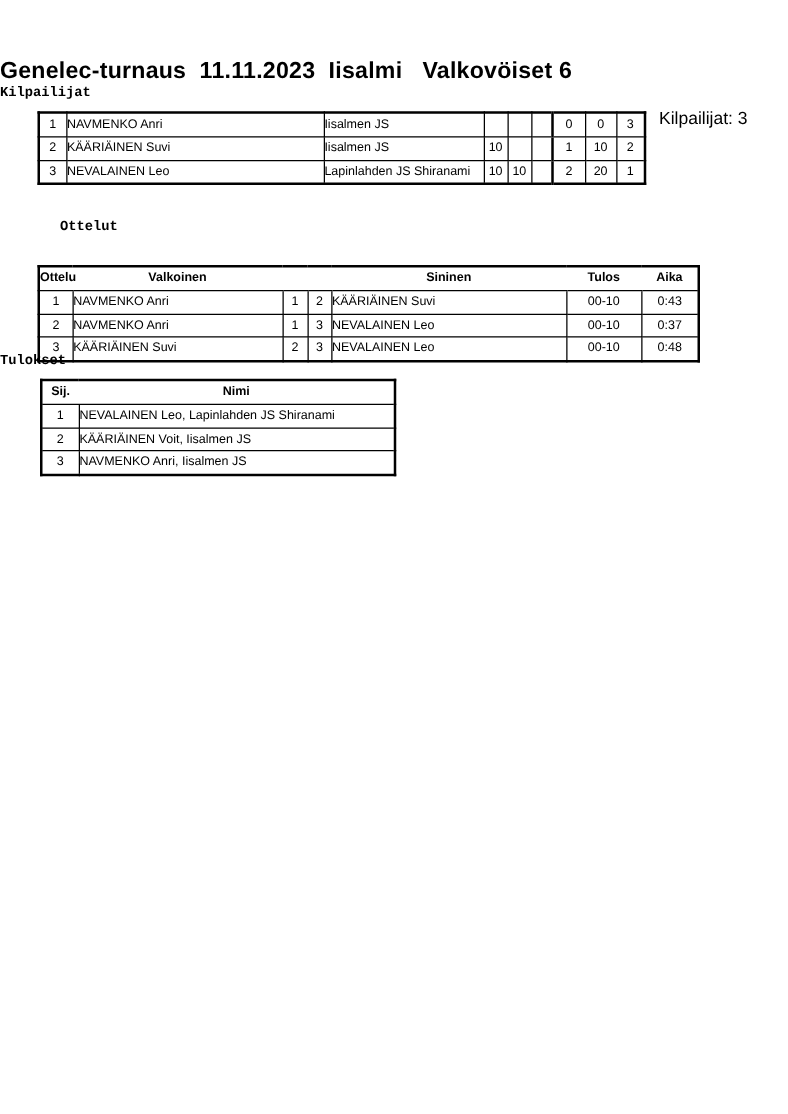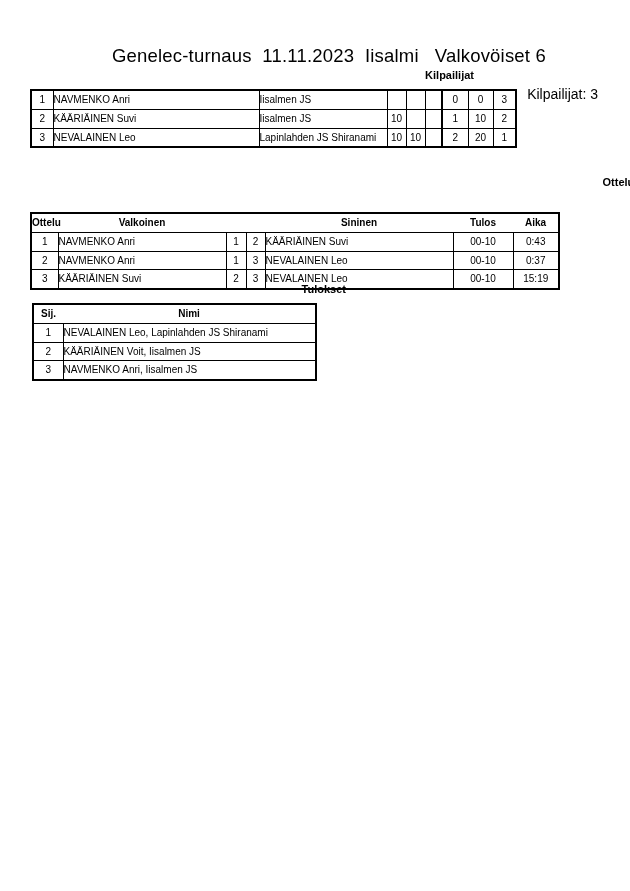--- a/index.html
+++ b/index.html
@@ -10,27 +10,27 @@
     background: #ffffff;
     font-family: "Liberation Sans", sans-serif;
     color: #000;
     overflow: hidden;
     margin: 0 auto;
   }
   .abs { position: absolute; }
 
   .doc-title {
     top: 45px; left: 0; width: 546px;
-    text-align: right;
-    font-size: 18.5px; font-weight: normal;
+    text-align: left;
+    font-size: 18.5px; font-weight: bold;
     white-space: pre;
     letter-spacing: 0.2px;
   }
   .section-label {
-    font-size: 11px; font-weight: bold; text-align: right;
+    font-size: 11px; font-weight: bold; text-align: left; font-family: Liberation Mono, monospace;
   }
   .label-kilpailijat { top: 69px; left: 0; width: 474px; }
   .label-ottelut    { top: 176px; left: 12px; width: 590px; margin-left: 36px; }
   .label-tulokset   { top: 283px; left: 0; width: 346px; }
   .competitor-count {
     top: 86px; right: 32px;
     font-size: 14px; text-align: right;
   }
 
   table.tbl {
@@ -163,21 +163,21 @@
       <td class="c">00-10</td>
       <td class="c">0:37</td>
     </tr>
     <tr>
       <td class="c">3</td>
       <td class="l">KÄÄRIÄINEN Suvi</td>
       <td class="c">2</td>
       <td class="c">3</td>
       <td class="l">NEVALAINEN Leo</td>
       <td class="c">00-10</td>
-      <td class="c">15:19</td>
+      <td class="c">0:48</td>
     </tr>
   </tbody>
     </table>
 
   <div class="abs section-label label-tulokset">Tulokset</div>
 
   <table class="tbl" id="t-tulokset">
     <colgroup>
       <col style="width:30px">
         <col style="width:253px">

